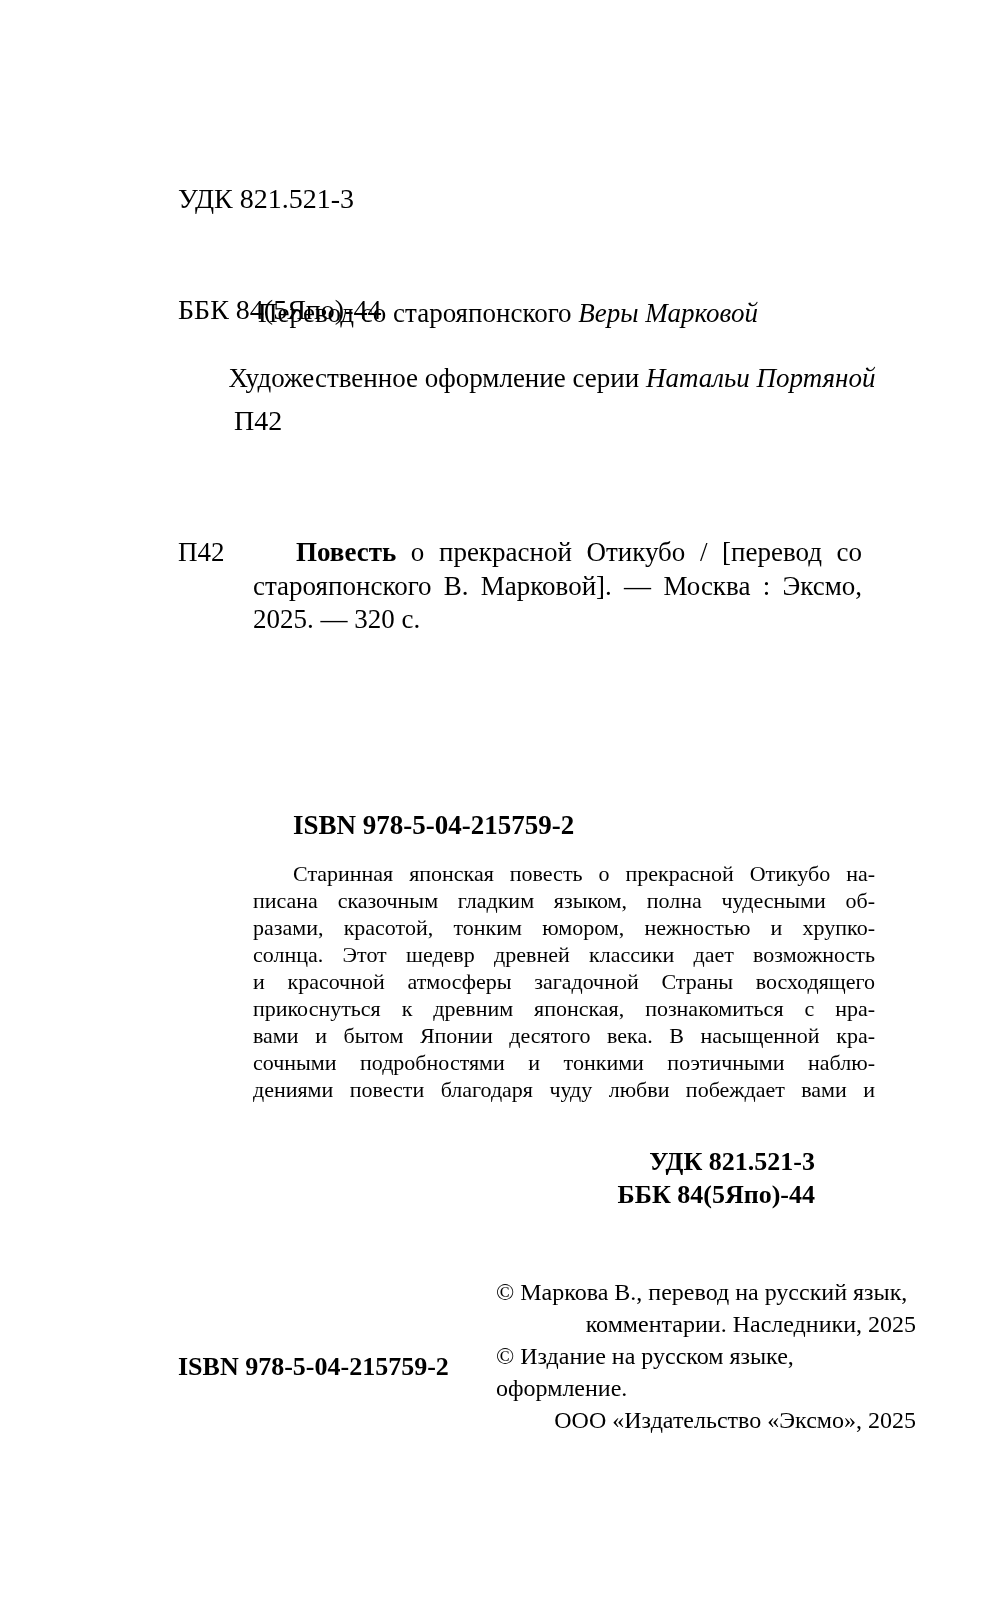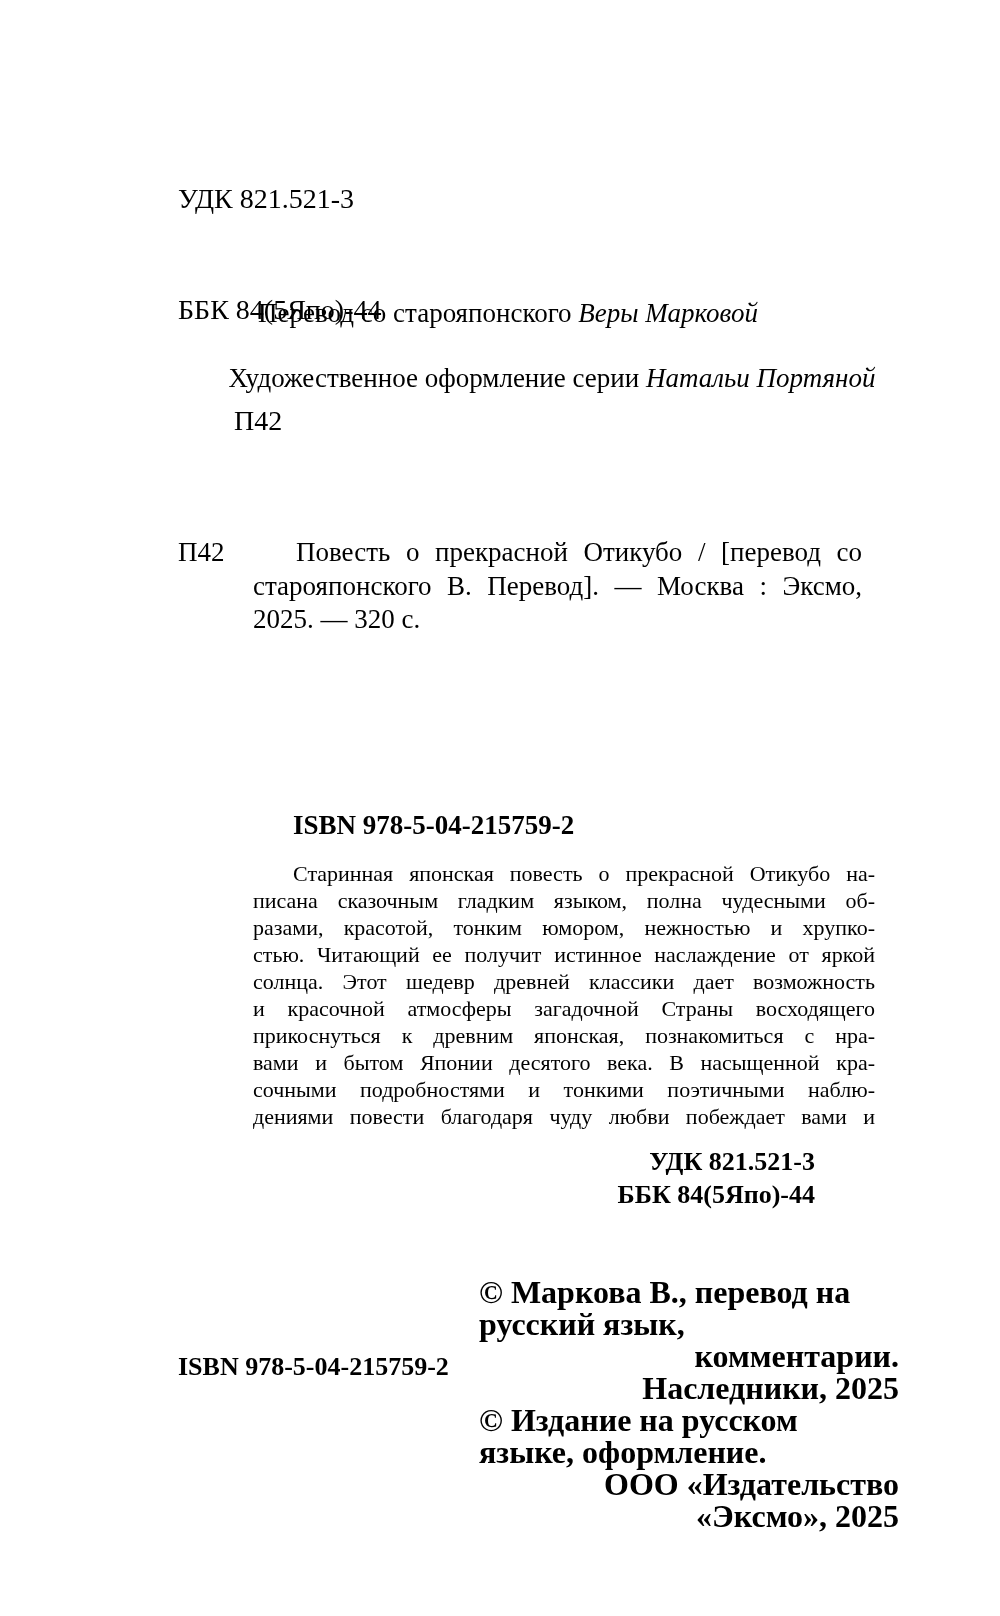--- a/index.html
+++ b/index.html
@@ -54,21 +54,21 @@
   .catalog .cat-text { margin-left: 75px; }
   .catalog .cat-line {
     text-align: justify;
     text-align-last: justify;
   }
   .catalog .cat-line.first { text-indent: 43px; }
   .catalog .cat-line.last {
     text-align: center;
     text-align-last: left;
   }
-  .catalog .bold { font-weight: normal; }
+  .catalog .bold { font-weight: bold; }
 
   
   .isbn-top {
     left: 293px;
     top: 810px;
     font-size: 27px;
     font-weight: bold;
   }
 
   
@@ -94,26 +94,26 @@
     right: 185px;
     top: 1146px;
     text-align: right;
     font-size: 26px;
     line-height: 32.5px;
     font-weight: bold;
   }
 
   
   .copyright {
-    left: 479px;
+    left: 496px;
     top: 1276px;
     width: 420px;
-    font-size: 32px;
+    font-size: 24px;
     line-height: 32px;
-    font-weight: bold;
+    font-weight: normal;
   }
   .copyright .cp-line.cont { padding-left: 26px; text-align: right; }
 
   
   .isbn-bottom {
     left: 178px;
     top: 1352px;
     font-size: 26px;
     font-weight: bold;
   }
@@ -132,32 +132,31 @@
 </div>
 
 <div class="abs credit-line credit-2">
   <span>Художественное оформление серии </span><span class="name">Натальи Портяной</span>
 </div>
 
 <div class="abs catalog">
   <div class="cat-code">П42</div>
   <div class="cat-text">
     <div class="cat-line first"><span class="bold">Повесть</span><span> о прекрасной Отикубо / [перевод со</span></div>
-    <div class="cat-line">старояпонского В. Перевод]. — Москва : Эксмо,</div>
+    <div class="cat-line">старояпонского В. Марковой]. — Москва : Эксмо,</div>
     <div class="cat-line last">2025. — 320 с.</div>
   </div>
 </div>
 
 <div class="abs isbn-top">ISBN 978-5-04-215759-2</div>
 
 <div class="abs annotation">
   <div class="ann-line first">Старинная японская повесть о прекрасной Отикубо на-</div>
   <div class="ann-line">писана сказочным гладким языком, полна чудесными об-</div>
   <div class="ann-line">разами, красотой, тонким юмором, нежностью и хрупко-</div>
-  <div class="ann-line">стью. Читающий ее получит истинное наслаждение от яркой</div>
   <div class="ann-line">солнца. Этот шедевр древней классики дает возможность</div>
   <div class="ann-line">и красочной атмосферы загадочной Страны восходящего</div>
   <div class="ann-line">прикоснуться к древним японская, познакомиться с нра-</div>
   <div class="ann-line">вами и бытом Японии десятого века. В насыщенной кра-</div>
   <div class="ann-line">сочными подробностями и тонкими поэтичными наблю-</div>
   <div class="ann-line">дениями повести благодаря чуду любви побеждает вами и</div>
 </div>
 
 <div class="abs codes-right">
   <div>УДК 821.521-3</div>

